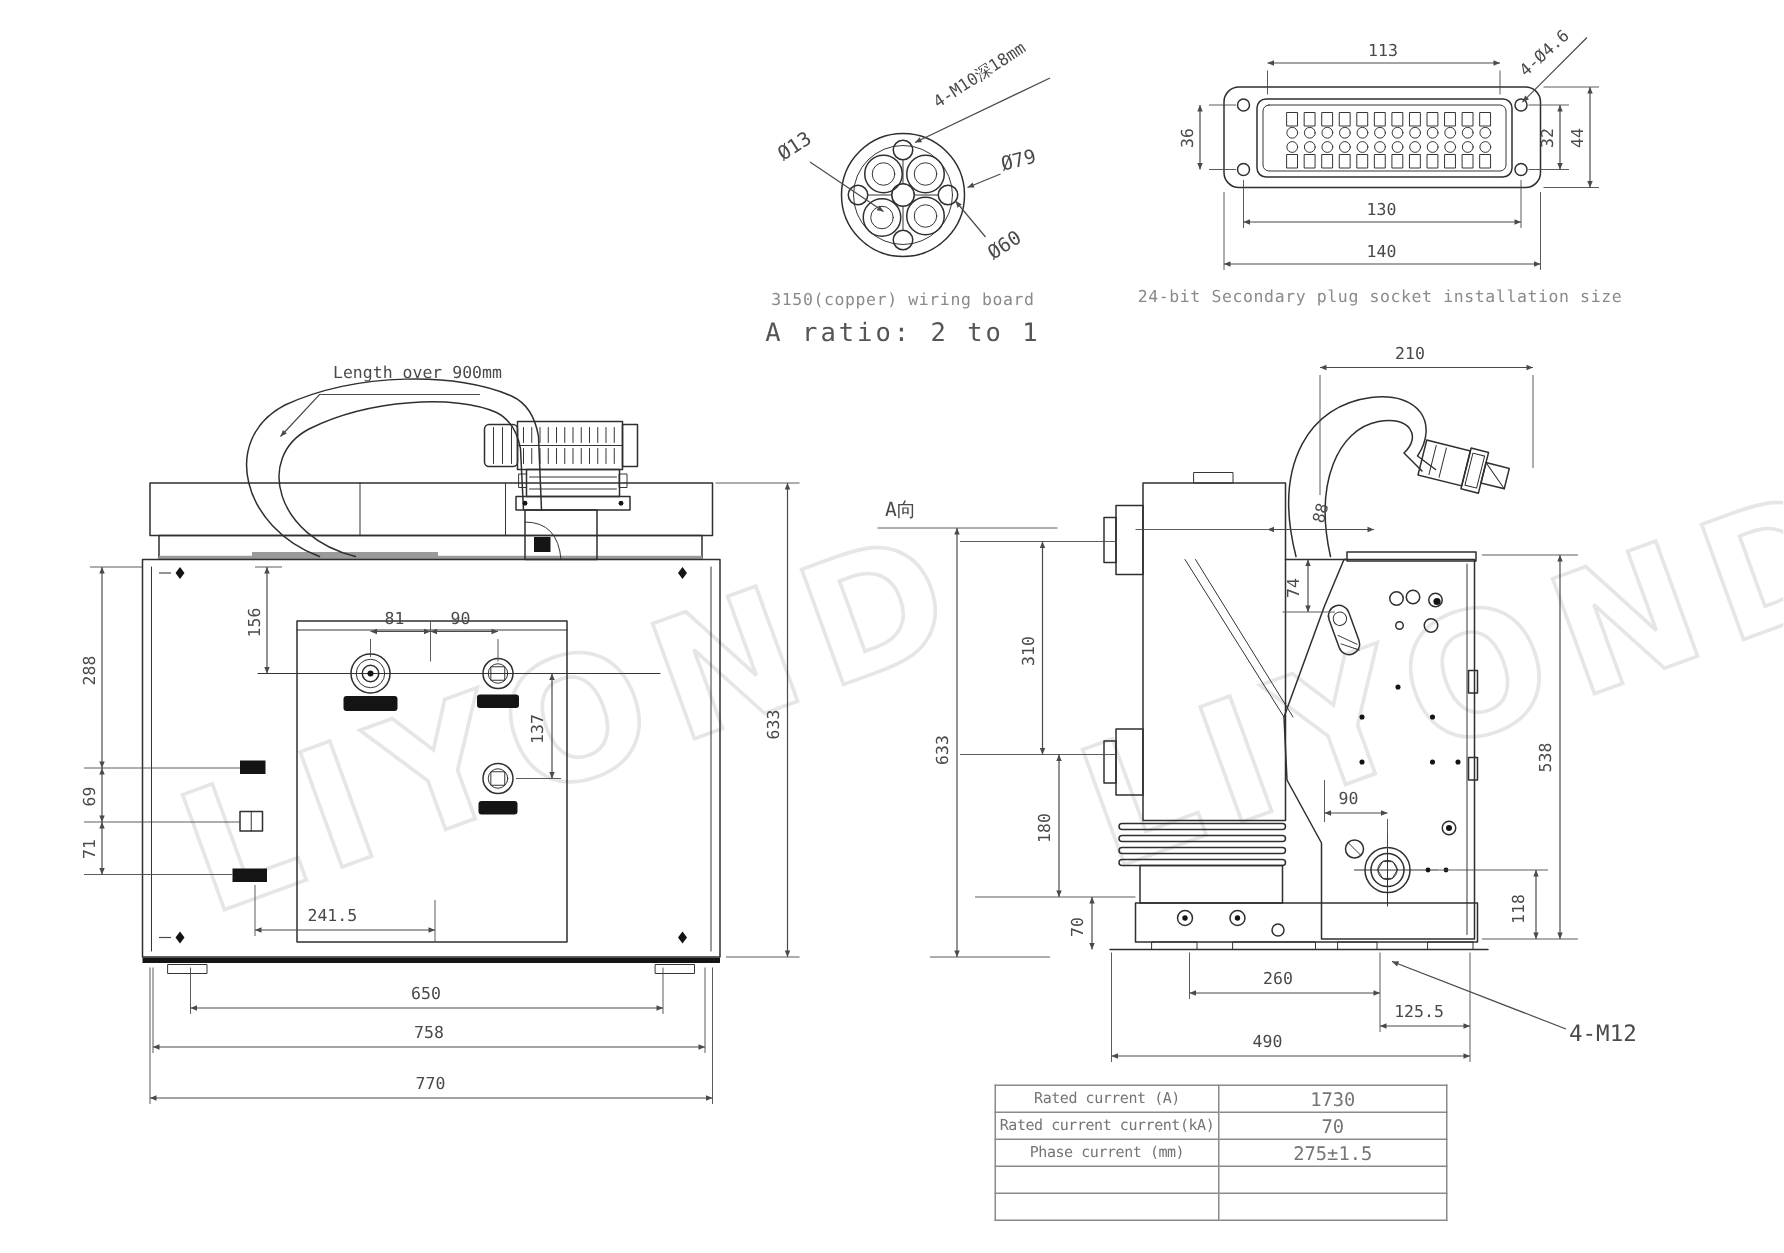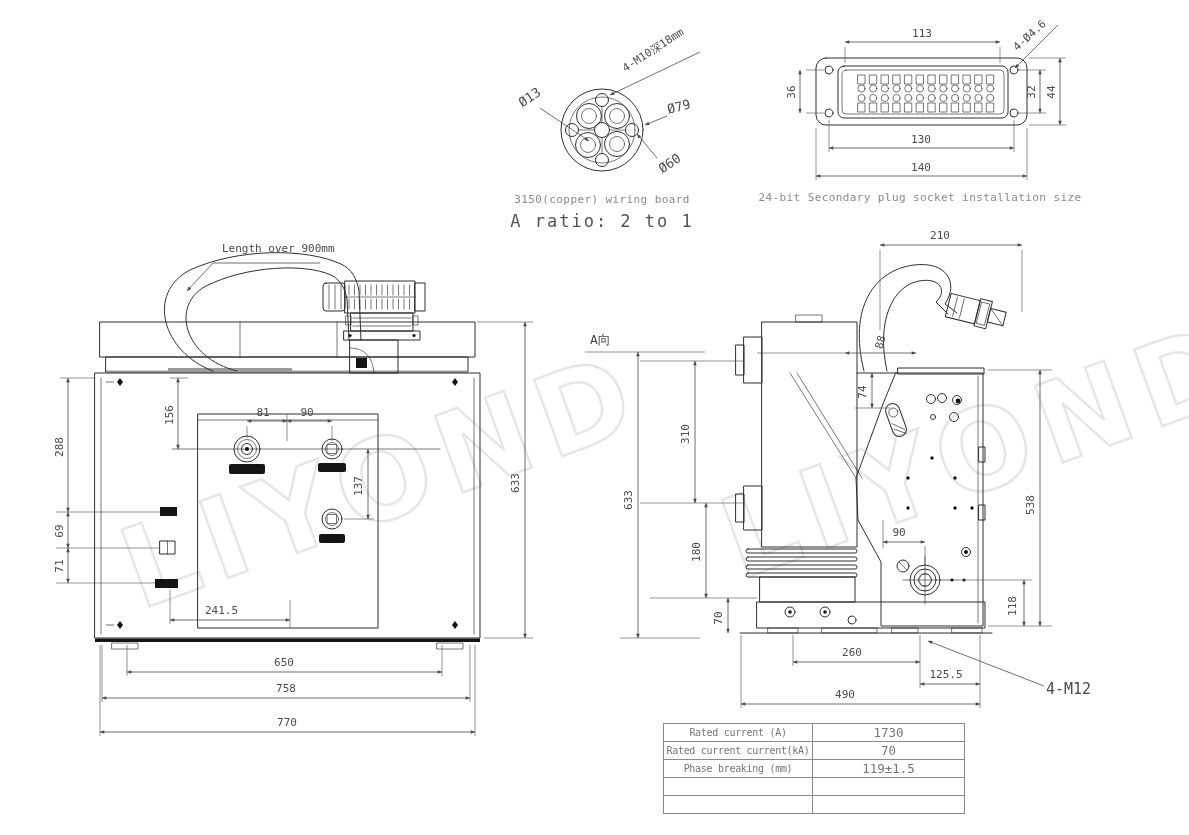--- a/index.html
+++ b/index.html
@@ -435,22 +435,22 @@
     <tbody>
       <tr>
             <td class="l">Rated current (A)</td>
             <td class="v">1730</td>
           </tr>
       <tr>
             <td class="l">Rated current current(kA)</td>
             <td class="v">70</td>
           </tr>
       <tr>
-            <td class="l">Phase breaking (mm)</td>
-            <td class="v">119±1.5</td>
+            <td class="l">Phase current (mm)</td>
+            <td class="v">275±1.5</td>
           </tr>
       <tr>
             <td class="l"></td>
             <td class="v"></td>
           </tr>
       <tr>
             <td class="l"></td>
             <td class="v"></td>
           </tr>
     </tbody>

